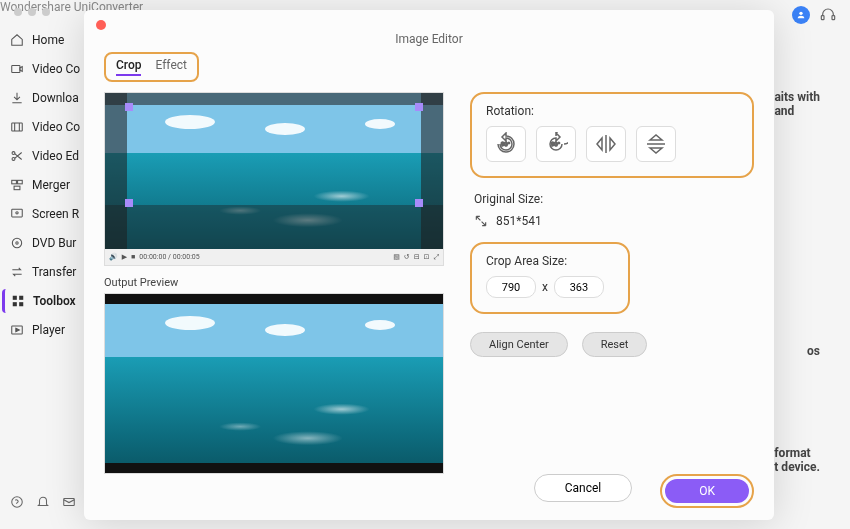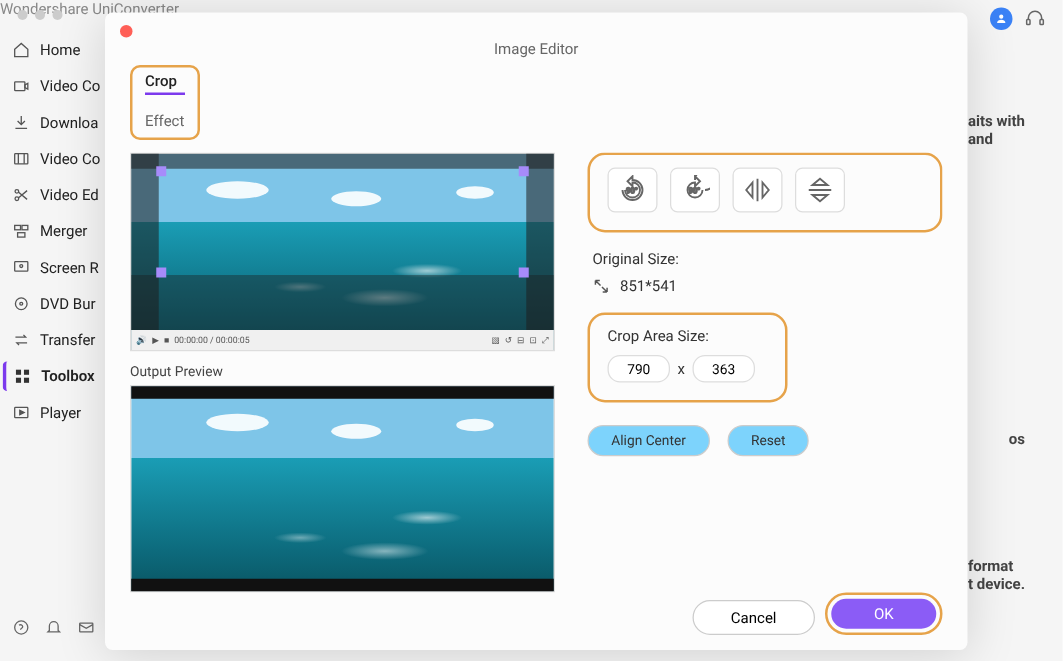--- a/index.html
+++ b/index.html
@@ -18,21 +18,21 @@
 .sidebar-icon { width:14px; height:14px; flex-shrink:0; }
 .bottom-sidebar { margin-top:auto; display:flex; gap:12px; padding:8px 4px;}
 .bottom-sidebar svg{ width:14px; height:14px;}
 .content-area { flex:1; position:relative; padding:10px 30px 10px 10px; }
 .bg-text { position:absolute; right:30px; font-size:12px; color:#444;font-weight:bold;}
 .bg1 { top:72px; } .bg2 { top:326px; } .bg3 { top:428px; }
 
 .modal { position:absolute; left:84px; top:10px; width:690px; height:510px; background:#fcfcfc; border-radius:6px; box-shadow:0 4px 40px rgba(0,0,0,.15); display:flex; flex-direction:column; padding:20px 20px 12px 20px;}
 .modal-close { position:absolute; left:12px; top:10px; width:10px; height:10px; border-radius:50%; background:#ff5f57;}
 .modal-title { text-align:center; font-size:12px; color:#666; margin-top:2px;}
-.tabs { display:flex; gap:14px; margin-top:6px; border:2px solid #e6a34a; border-radius:8px; padding:4px 10px; width:fit-content;flex-direction:column;}
+.tabs { display:flex; gap:14px; margin-top:6px; border:2px solid #e6a34a; border-radius:8px; padding:4px 10px; width:fit-content;}
 .tab { font-size:12px; color:#666; cursor:pointer; padding-bottom:2px;}
 .tab.active { color:#222; border-bottom:2px solid #7c3aed; font-weight:500;}
 .editor-body { display:flex; gap:26px; margin-top:10px; flex:1; overflow:hidden;}
 .left-col { width:340px; display:flex; flex-direction:column;}
 .preview-box { width:340px; height:188px; background:linear-gradient(to bottom,#7ec5e8 0%,#7ec5e8 35%,#1a9db5 35%,#0d6b7d 80%,#0a5563 100%); position:relative; border:1px solid #ddd;}
 .preview-box.lower { height:196px; margin-top:4px;}
 .letterbox-top { position:absolute; left:0; right:0; top:0; height:12px; background:rgba(30,30,30,.55);}
 .letterbox-bottom { position:absolute; left:0; right:0; bottom:16px; height:44px; background:rgba(30,30,30,.4);}
 .crop-left { position:absolute; left:0; top:0; bottom:16px; width:22px; background:rgba(30,30,30,.55);}
 .crop-right { position:absolute; right:0; top:0; bottom:16px; width:22px; background:rgba(30,30,30,.55);}
@@ -46,22 +46,22 @@
 .rotation-group { border:2px solid #e6a34a; border-radius:14px; padding:10px 14px 14px 14px;}
 .rotation-label { font-size:12px; color:#333; margin-bottom:8px;}
 .rotation-buttons { display:flex; gap:10px;}
 .rot-btn { width:40px; height:36px; border:1px solid #ddd; border-radius:6px; display:flex; align-items:center; justify-content:center; cursor:pointer; background:#fff; font-size:9px; color:#666;}
 .original { display:flex; flex-direction:column; gap:8px; margin-left:4px;}
 .original-row { display:flex; align-items:center; gap:8px;}
 .crop-group { border:2px solid #e6a34a; border-radius:14px; padding:10px 14px 14px 14px; width:160px;}
 .crop-inputs { display:flex; align-items:center; gap:6px; margin-top:8px;}
 .crop-input { width:50px; height:22px; border:1px solid #ddd; border-radius:10px; text-align:center; font-size:11px;}
 .pill-btns { display:flex; gap:14px; margin-top:4px;}
-.pill { padding:5px 18px; border:1px solid #ccc; border-radius:14px; font-size:11px; background:#7dd3fc; cursor:pointer; color:#333;}
-.modal-footer { display:flex; justify-content:flex-end; gap:8px; align-items:flex-end;}
+.pill { padding:5px 18px; border:1px solid #ccc; border-radius:14px; font-size:11px; background:#e5e5e5; cursor:pointer; color:#333;}
+.modal-footer { display:flex; justify-content:flex-end; gap:28px; align-items:flex-start;}
 .btn-cancel { padding:6px 30px; border:1px solid #ccc; border-radius:16px; font-size:12px; background:#fff; cursor:pointer;}
 .btn-ok-wrap { border:2px solid #e6a34a; border-radius:20px; padding:3px;}
 .btn-ok { padding:5px 34px; border:none; border-radius:16px; font-size:12px; background:#8b5cf6; color:#fff; cursor:pointer;}
 .ocean-decoration { position:absolute; left:0; right:0; top:35%; bottom:16px; background:
   radial-gradient(ellipse 40px 8px at 70% 45%, rgba(255,255,255,.6) 0%, transparent 70%),
   radial-gradient(ellipse 30px 6px at 40% 60%, rgba(255,255,255,.4) 0%, transparent 70%),
   radial-gradient(ellipse 50px 10px at 60% 70%, rgba(255,255,255,.5) 0%, transparent 70%);}
 .ocean-decoration2 { position:absolute; left:0; right:0; top:35%; bottom:0; background:
   radial-gradient(ellipse 40px 8px at 70% 45%, rgba(255,255,255,.6) 0%, transparent 70%),
   radial-gradient(ellipse 30px 6px at 40% 60%, rgba(255,255,255,.4) 0%, transparent 70%),
@@ -236,20 +236,21 @@
         <div class="cloud" style="width:40px;height:12px;left:160px;top:30px;"></div>
         <div class="cloud" style="width:30px;height:10px;left:260px;top:26px;"></div>
         <div class="ocean-decoration2"></div>
         <div style="position:absolute;left:0;right:0;top:0;height:10px;background:#111;"></div>
         <div style="position:absolute;left:0;right:0;bottom:0;height:10px;background:#111;"></div>
       </div>
     </div>
 
     <div class="right-col">
       <div class="rotation-group">
+        <div class="rotation-label">Rotation:</div>
         <div class="rotation-buttons">
           <div class="rot-btn">
               <svg width="24" height="24" viewBox="0 0 24 24" fill="none" stroke="#666" stroke-width="1.5">
                 <path d="M4 12a8 8 0 108-8V1L8 5l4 4V6a6 6 0 11-6 6"></path>
                 <text x="7" y="14" font-size="6" fill="#666">90°</text>
               </svg>
             </div>
           <div class="rot-btn">
               <svg width="24" height="24" viewBox="0 0 24 24" fill="none" stroke="#666" stroke-width="1.5">
                 <path d="M20 12a8 8 0 10-8-8V1l4 4-4 4V6a6 6 0 106 6"></path>

